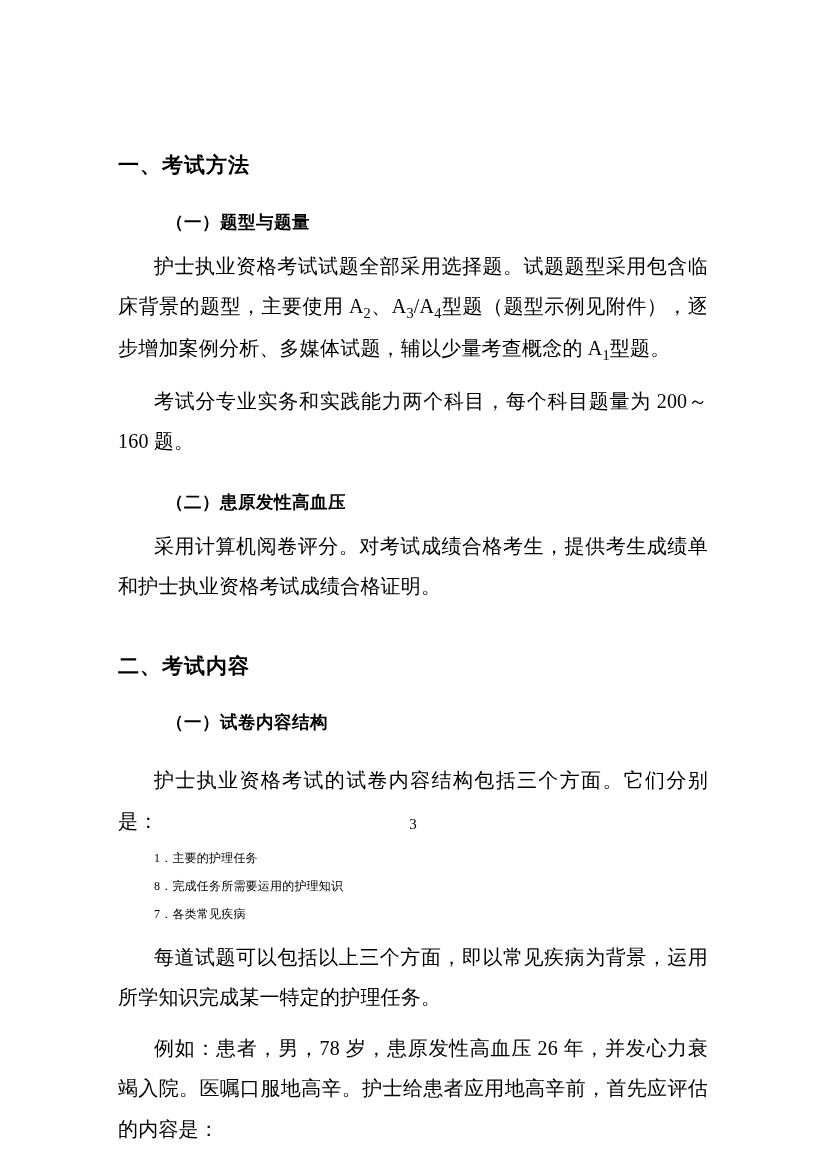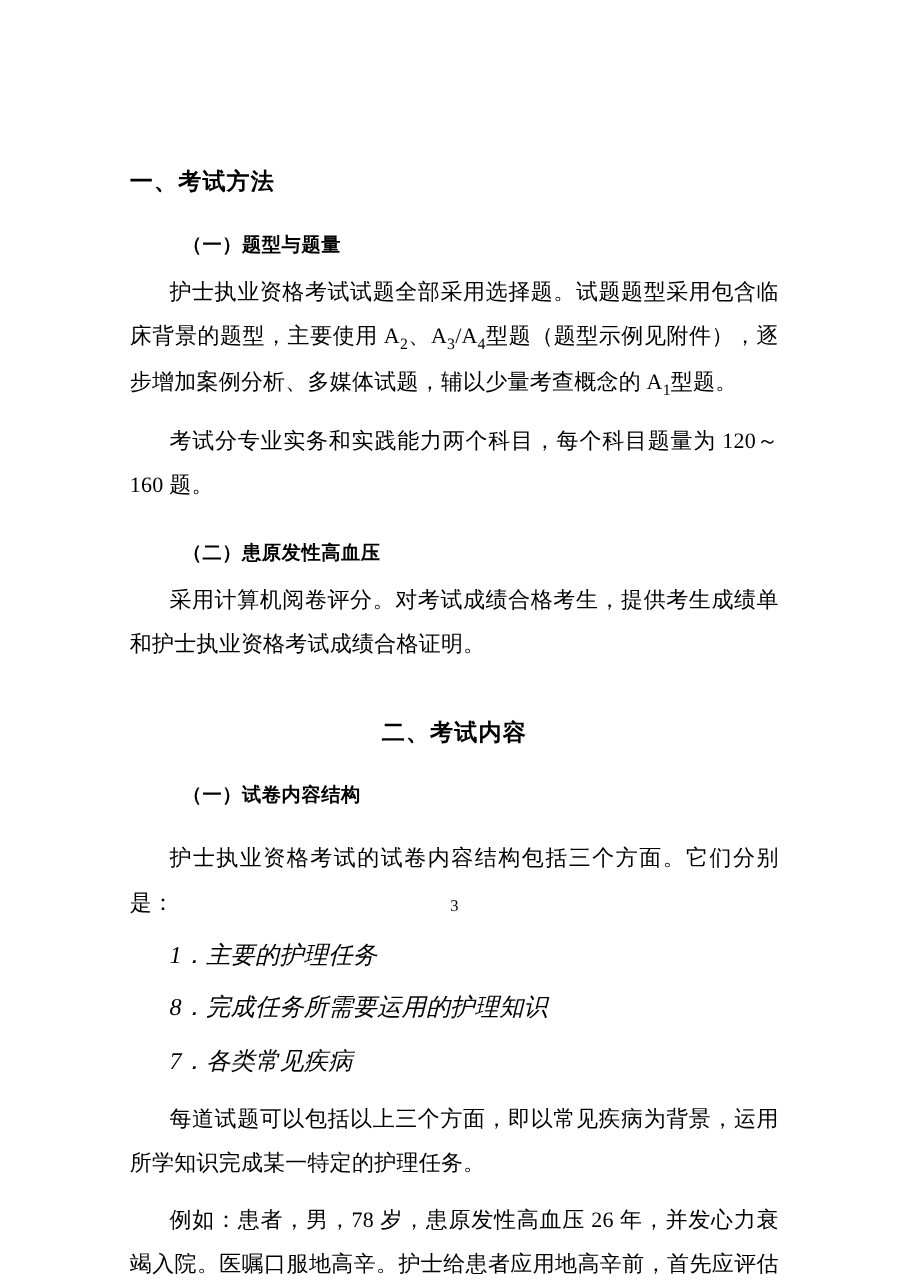--- a/index.html
+++ b/index.html
@@ -25,21 +25,20 @@
   .h1 {
     font-family: "DejaVu Sans", "Liberation Sans", sans-serif;
     font-weight: bold;
     font-size: 21px;
     letter-spacing: 1px;
     margin: 0 0 0 0;
     line-height: 1.5;
   }
   .h1.second {
     margin-top: 44px;
-    text-align: center;
   }
   .h2 {
     font-family: Liberation Sans, sans-serif;
     font-weight: bold;
     font-size: 17.5px;
     letter-spacing: 0.5px;
     margin: 26px 0 0 0;
     padding-left: 48px;
     line-height: 1.6;
   }
@@ -48,26 +47,25 @@
     line-height: 2.03;
     margin: 10px 0 0 0;
     text-indent: 36px;
     text-align: justify;
     letter-spacing: 0.2px;
   }
   .para.tight {
     margin-top: 24px;
   }
   .list-item {
-    font-size: 22px;
+    font-size: 12px;
     line-height: 2.03;
     margin: 4px 0 0 0;
     text-indent: 36px;
     letter-spacing: 0.2px;
-    font-style: italic;
   }
   .sub {
     font-size: 0.72em;
     vertical-align: sub;
   }
   .pagenum {
     position: absolute;
     bottom: 62px;
     left: 0;
     width: 100%;
@@ -80,21 +78,21 @@
 <body>
 
 <div class="page">
 
   <h1 class="h1">一、考试方法</h1>
 
   <h2 class="h2">（一）题型与题量</h2>
 
   <p class="para">护士执业资格考试试题全部采用选择题。试题题型采用包含临床背景的题型，主要使用 A<span class="sub">2</span>、A<span class="sub">3</span>/A<span class="sub">4</span>型题（题型示例见附件），逐步增加案例分析、多媒体试题，辅以少量考查概念的 A<span class="sub">1</span>型题。</p>
 
-  <p class="para">考试分专业实务和实践能力两个科目，每个科目题量为 120～160 题。</p>
+  <p class="para">考试分专业实务和实践能力两个科目，每个科目题量为 200～160 题。</p>
 
   <h2 class="h2">（二）患原发性高血压</h2>
 
   <p class="para">采用计算机阅卷评分。对考试成绩合格考生，提供考生成绩单和护士执业资格考试成绩合格证明。</p>
 
   <h1 class="h1 second">二、考试内容</h1>
 
   <h2 class="h2">（一）试卷内容结构</h2>
 
   <p class="para tight">护士执业资格考试的试卷内容结构包括三个方面。它们分别是：</p>

